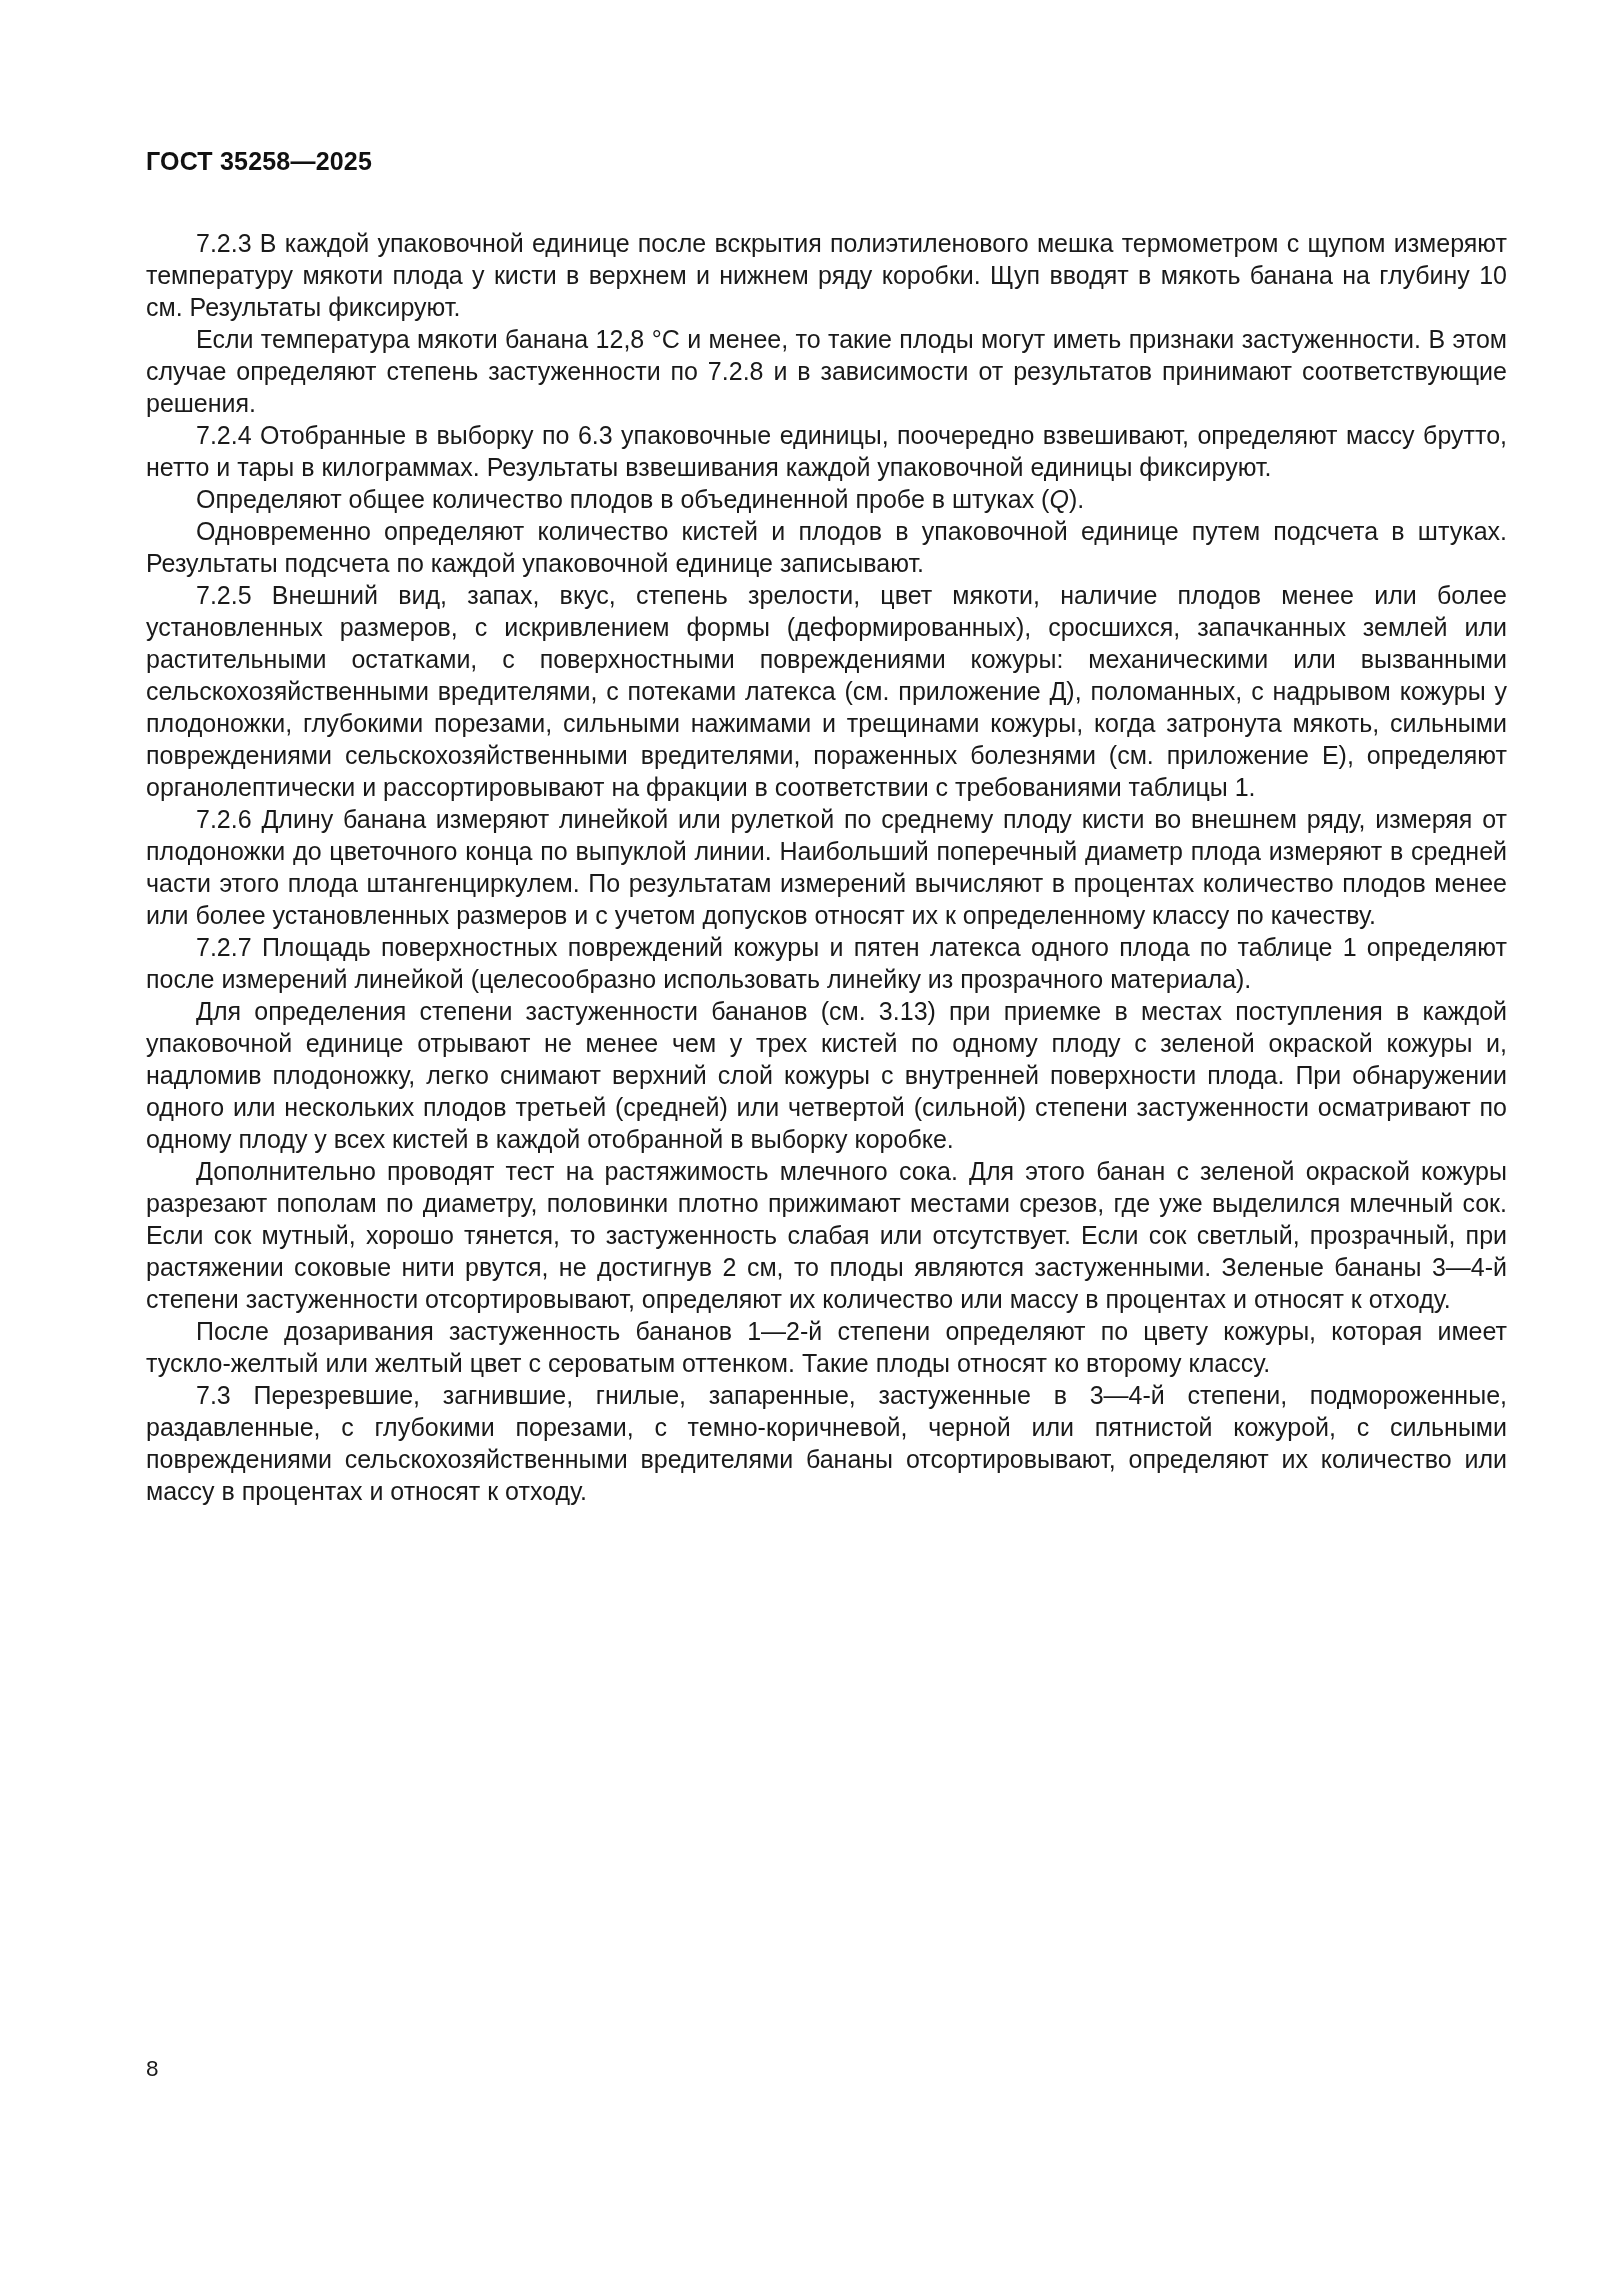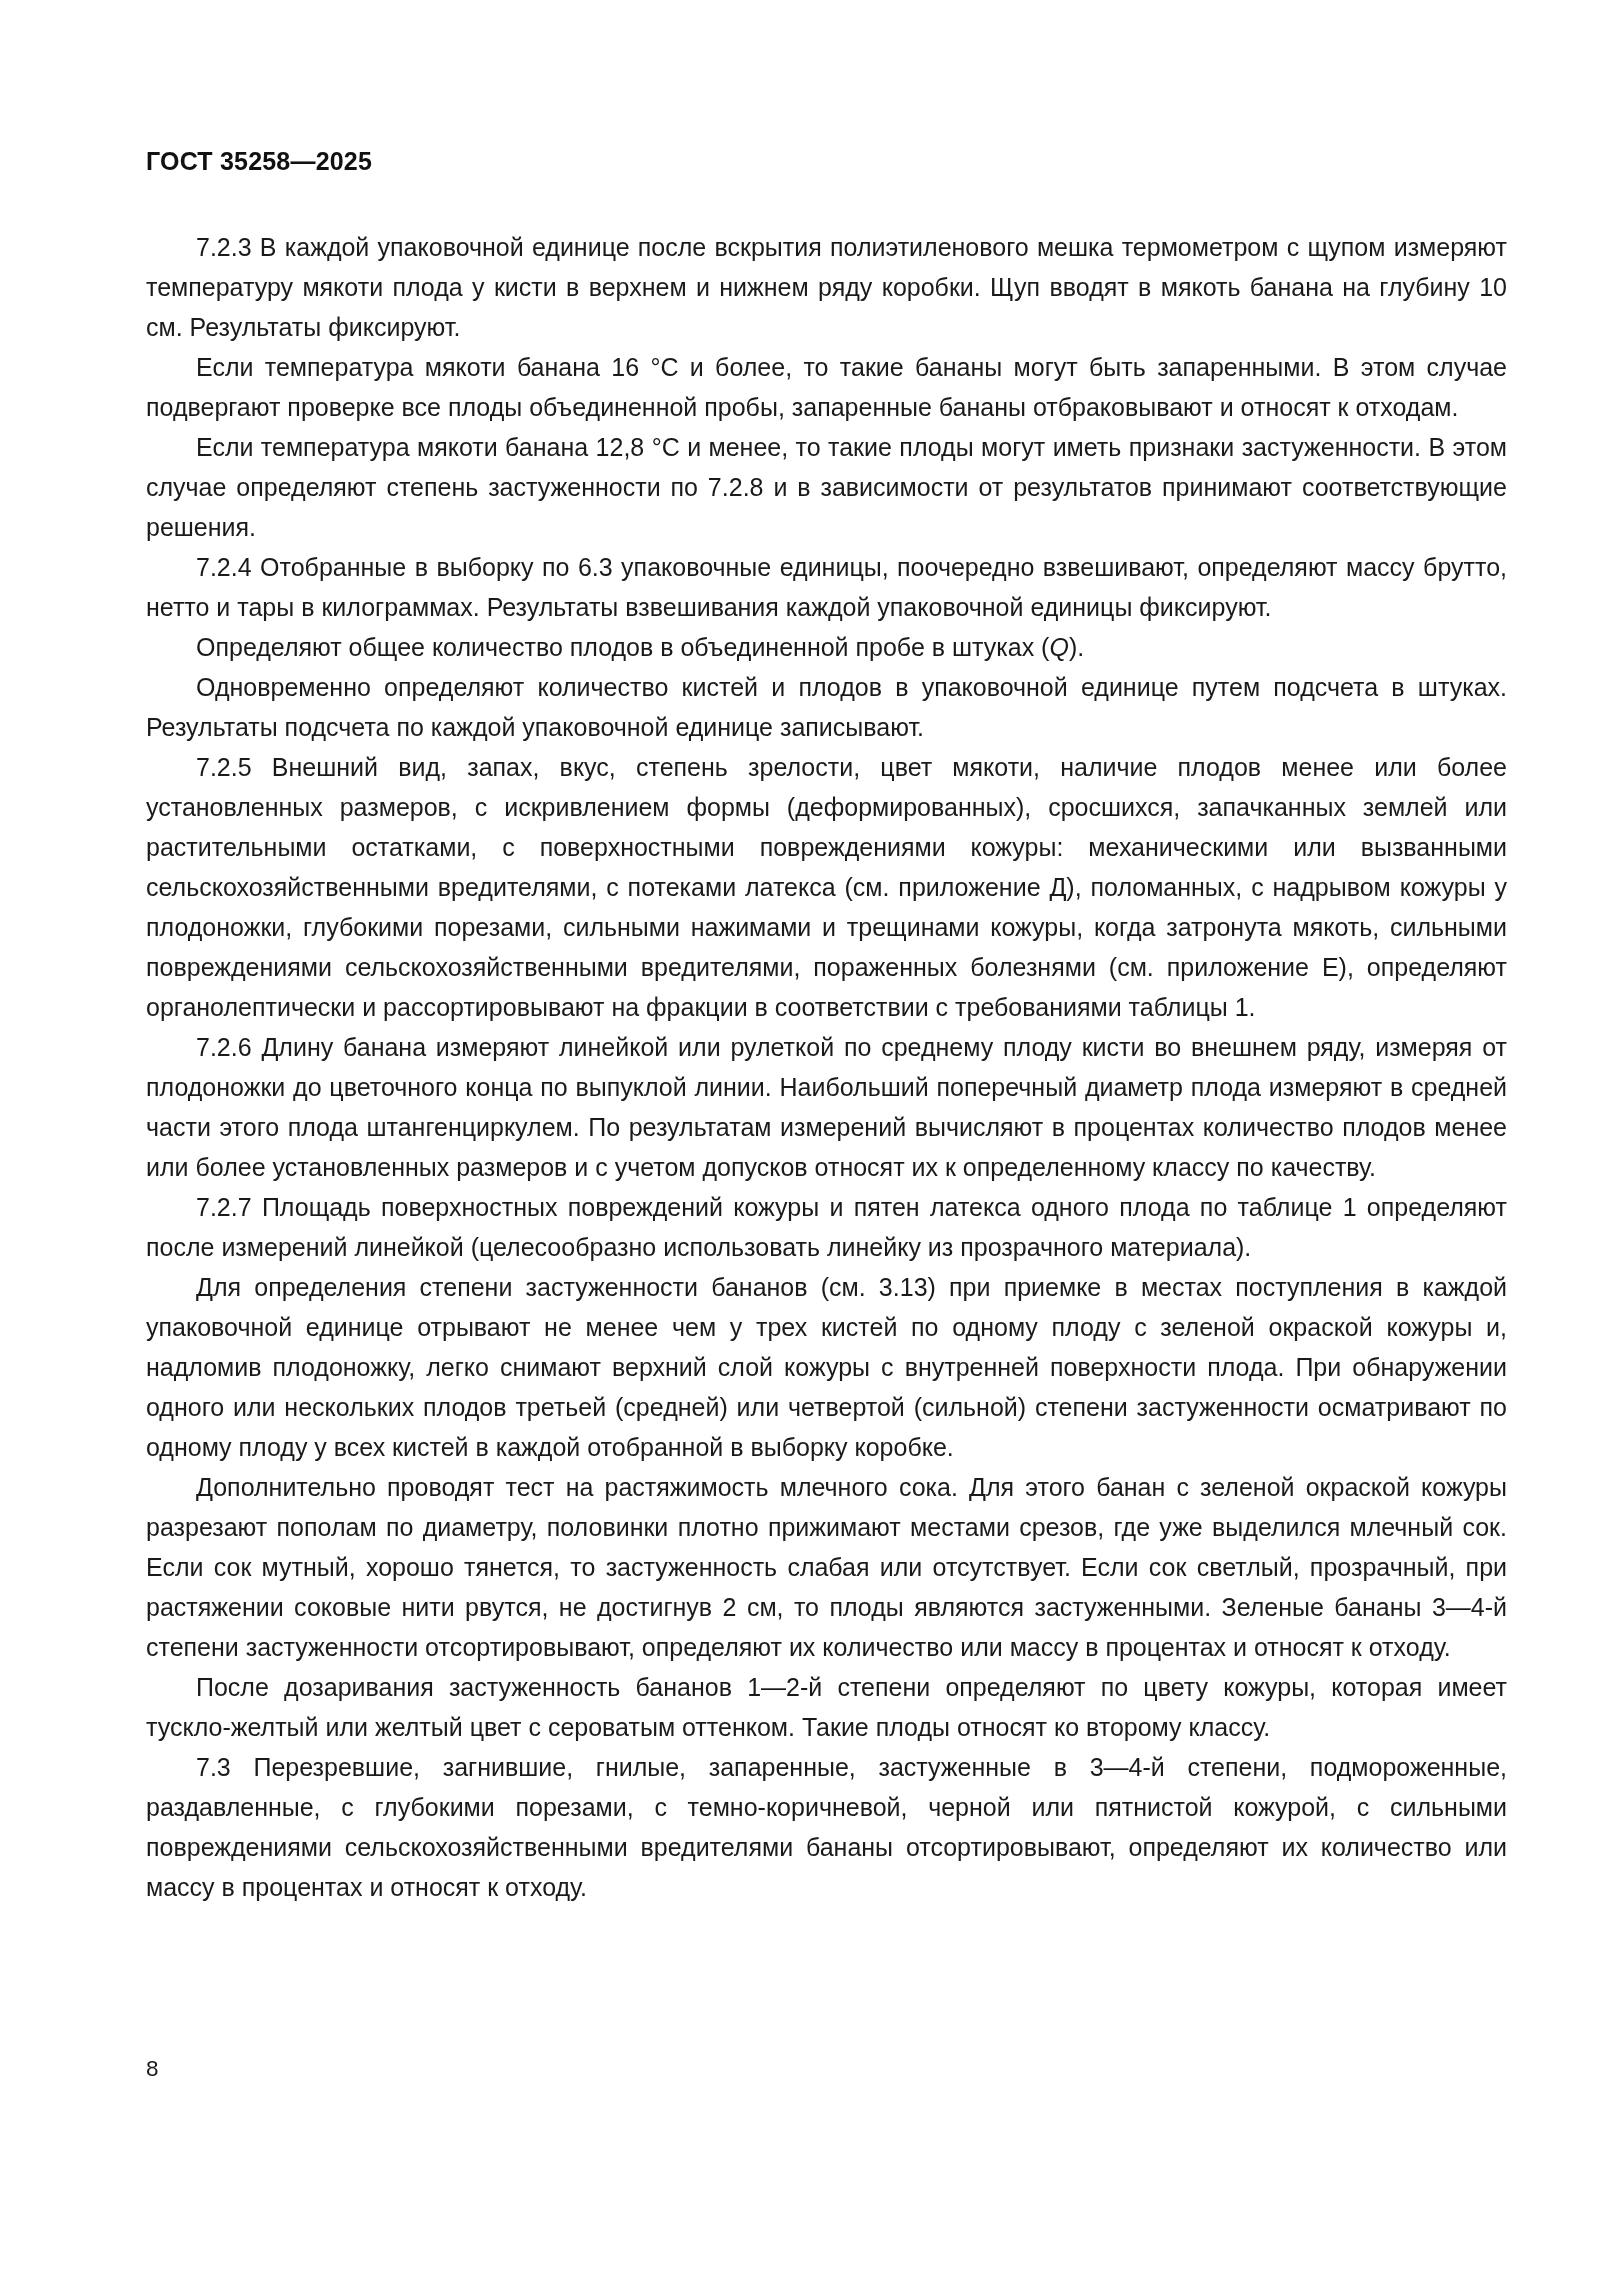--- a/index.html
+++ b/index.html
@@ -34,21 +34,21 @@
   .body-block {
     position: absolute;
     left: 130px;
     top: 227px;
     width: 1361px;
   }
   p.para {
     margin: 0;
     padding: 0;
     font-size: 25px;
-    line-height: 40px;
+    line-height: 32px;
     text-align: justify;
     text-justify: inter-word;
     text-indent: 50px;
     color: #1a1a1a;
     -webkit-hyphens: none;
     hyphens: none;
     word-spacing: 0px;
   }
   p.para.heading {
     font-weight: bold;
@@ -68,21 +68,20 @@
 <body>
 
 <div class="page">
 
   <div class="doc-header">ГОСТ 35258—2025</div>
 
   <div class="body-block">
 
     <p class="para">7.2.3 В каждой упаковочной единице после вскрытия полиэтиленового мешка термометром с щупом измеряют температуру мякоти плода у кисти в верхнем и нижнем ряду коробки. Щуп вводят в мякоть банана на глубину 10 см. Результаты фиксируют.</p>
 
-    <p class="para">Если температура мякоти банана 16 °С и более, то такие бананы могут быть запаренными. В этом случае подвергают проверке все плоды объединенной пробы, запаренные бананы отбраковывают и относят к отходам.</p>
 
     <p class="para">Если температура мякоти банана 12,8 °С и менее, то такие плоды могут иметь признаки застуженности. В этом случае определяют степень застуженности по 7.2.8 и в зависимости от результатов принимают соответствующие решения.</p>
 
     <p class="para">7.2.4 Отобранные в выборку по 6.3 упаковочные единицы, поочередно взвешивают, определяют массу брутто, нетто и тары в килограммах. Результаты взвешивания каждой упаковочной единицы фиксируют.</p>
 
 
     <p class="para"><span>Определяют общее количество плодов в объединенной пробе в штуках (</span><em>Q</em><span>).</span></p>
 
     <p class="para">Одновременно определяют количество кистей и плодов в упаковочной единице путем подсчета в штуках. Результаты подсчета по каждой упаковочной единице записывают.</p>
 

